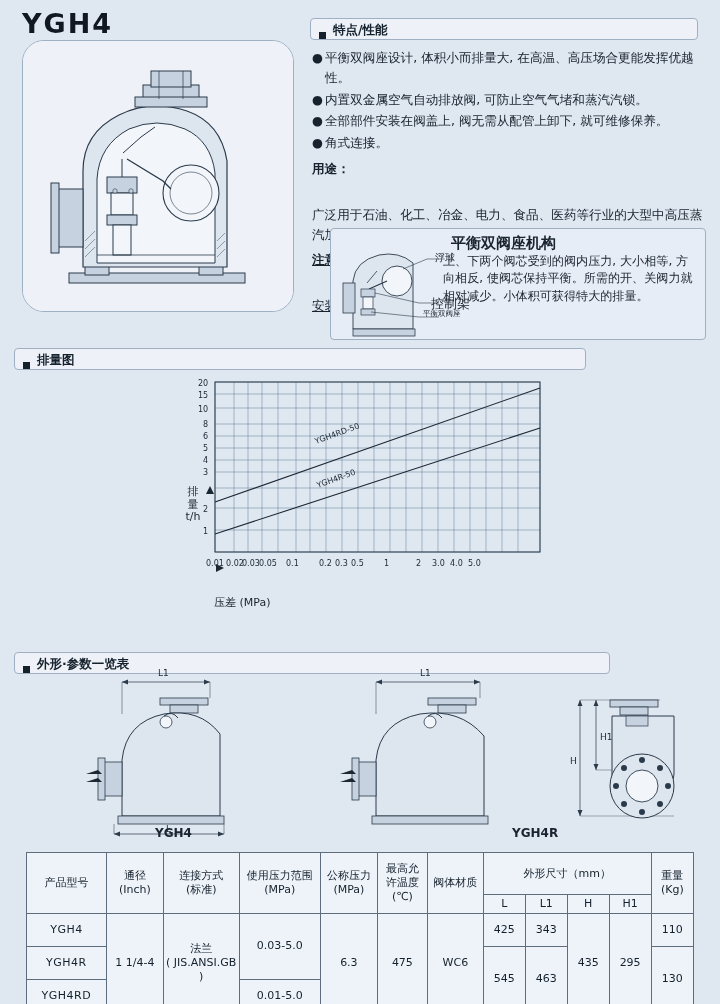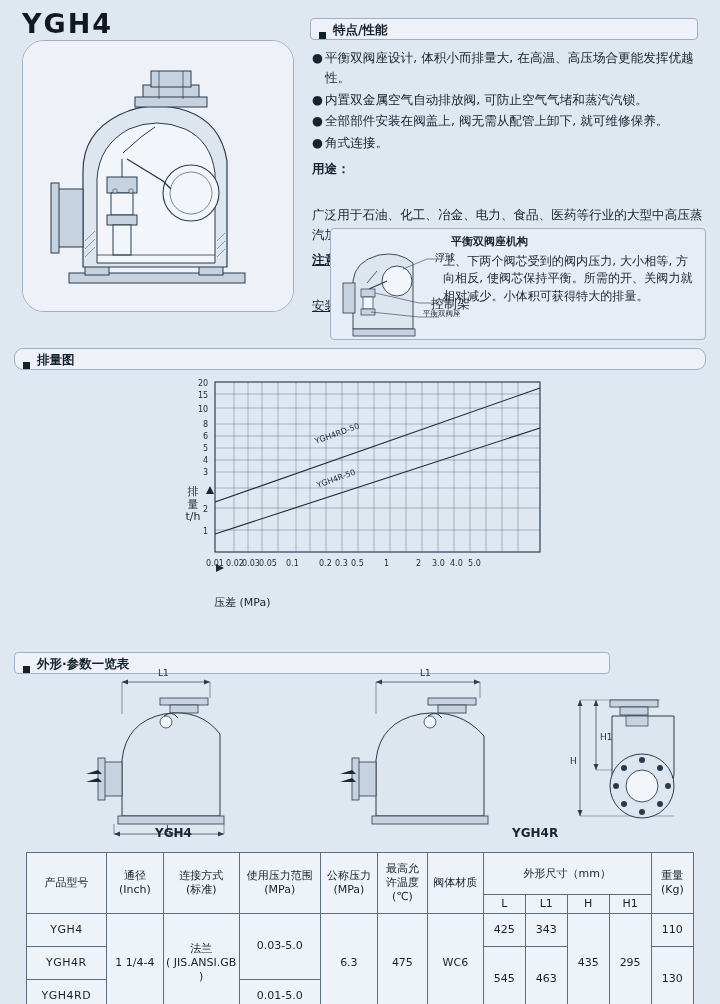--- a/index.html
+++ b/index.html
@@ -51,21 +51,21 @@
     color: #14202c;
   }
   .bar .sq {
     width: 7px; height: 7px;
     background: #14202c;
     margin-right: 7px;
     display: inline-block;
   }
 
   #bar-features { left: 310px; top: 18px; width: 388px; }
-  #bar-flow     { left: 14px;  top: 348px; width: 692px; border-radius: 9px; }
+  #bar-flow     { left: 14px;  top: 348px; width: 572px; }
   #bar-dim      { left: 14px;  top: 652px; width: 596px; }
 
   
   .features {
     position: absolute;
     left: 312px; top: 48px;
     width: 396px;
     font-size: 12.6px;
     line-height: 1.62;
     color: #17222e;
@@ -91,21 +91,21 @@
     left: 330px; top: 228px;
     width: 376px; height: 112px;
     background: #e7edf6;
     border: 1px solid #9fb0c4;
     border-radius: 4px;
     overflow: hidden;
   }
   .mech-title {
     position: absolute;
     left: 120px; top: 5px;
-    font-size: 11px;
+    font-size: 15px;
     font-weight: bold;
   }
   .mech-text {
     position: absolute;
     left: 112px; top: 24px;
     width: 256px;
     font-size: 12.1px;
     line-height: 1.44;
   }
 

